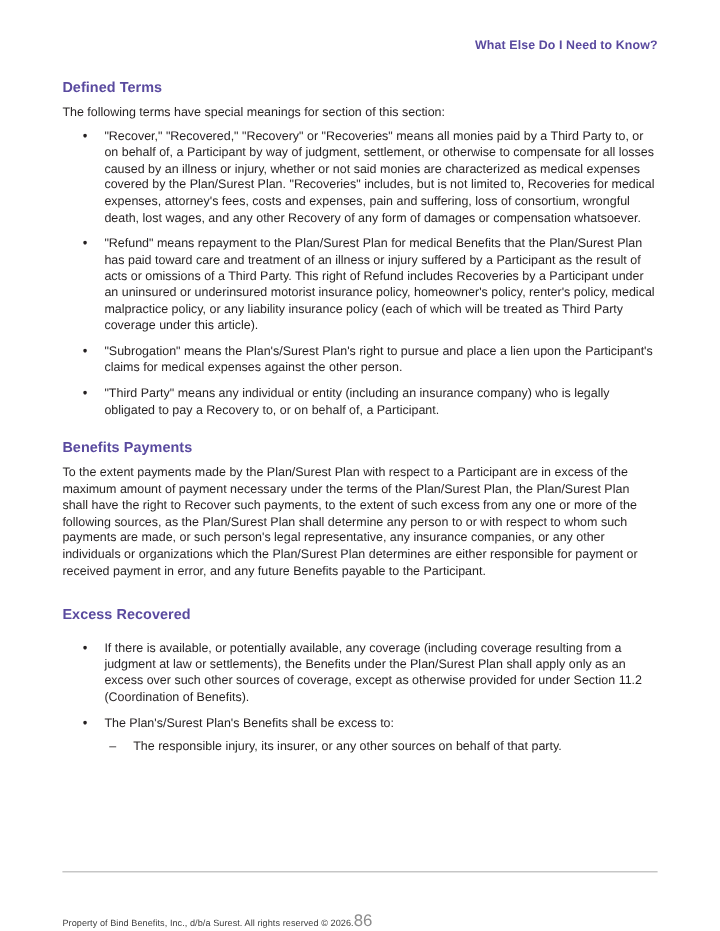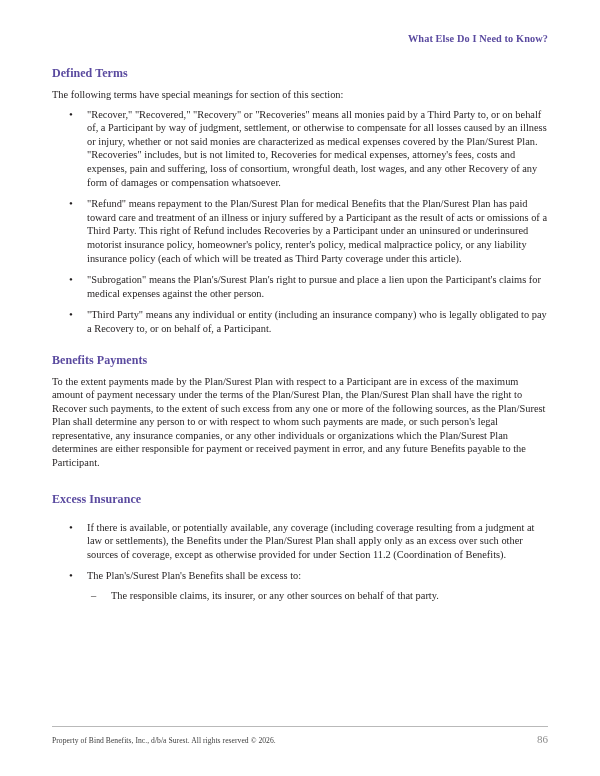--- a/index.html
+++ b/index.html
@@ -14,21 +14,20 @@
     color: #231f20;
     position: relative;
     overflow: hidden;
   }
   .page {
     width: 600px;
     height: 776px;
     box-sizing: border-box;
     padding: 0;
     position: relative;
-    font-family: Liberation Serif, serif;
   }
   
   .running-header {
     position: absolute;
     top: 33px;
     right: 52px;
     font-size: 10.3px;
     font-weight: bold;
     color: #5a4a9f;
     letter-spacing: 0.1px;
@@ -117,31 +116,32 @@
     height: 28px;
   }
   .footer-rule {
     border-top: 1px solid #b9b9b9;
     width: 100%;
     height: 0;
     margin: 0 0 6px 0;
   }
   .footer-row {
     display: flex;
-    justify-content: space-between;
+    justify-content: flex-start;
     align-items: baseline;
   }
   .footer-text {
     font-size: 7.6px;
     color: #3d3d3d;
     letter-spacing: 0.05px;
   }
   .footer-page {
-    font-size: 11px;
+    font-size: 14px;
     color: #8c8c8c;
+    margin-top: 26px;
   }
 </style>
 </head>
 <body>
 
 <div class="page">
 
   <div class="running-header">What Else Do I Need to Know?</div>
 
   <div class="content">
@@ -170,37 +170,37 @@
     </ul>
 
     <div class="block-gap-lg"></div>
 
     <h2 class="section-heading">Benefits Payments</h2>
 
     <p class="body-text">To the extent payments made by the Plan/Surest Plan with respect to a Participant are in excess of the maximum amount of payment necessary under the terms of the Plan/Surest Plan, the Plan/Surest Plan shall have the right to Recover such payments, to the extent of such excess from any one or more of the following sources, as the Plan/Surest Plan shall determine any person to or with respect to whom such payments are made, or such person's legal representative, any insurance companies, or any other individuals or organizations which the Plan/Surest Plan determines are either responsible for payment or received payment in error, and any future Benefits payable to the Participant.</p>
 
     <div class="block-gap-md"></div>
 
-    <h2 class="section-heading">Excess Insurance</h2>
+    <h2 class="section-heading">Excess Recovered</h2>
 
 
     <div class="block-gap-sm"></div>
 
     <ul class="bullets">
       <li>
         <span class="bullet-mark">•</span>
         <span>If there is available, or potentially available, any coverage (including coverage resulting from a judgment at law or settlements), the Benefits under the Plan/Surest Plan shall apply only as an excess over such other sources of coverage, except as otherwise provided for under Section 11.2 (Coordination of Benefits).</span>
       </li>
       <li>
         <span class="bullet-mark">•</span>
         <span>The Plan's/Surest Plan's Benefits shall be excess to:</span>
         <ul class="subbullets">
           <li>
             <span class="dash-mark">–</span>
-            <span>The responsible claims, its insurer, or any other sources on behalf of that party.</span>
+            <span>The responsible injury, its insurer, or any other sources on behalf of that party.</span>
           </li>
         </ul>
       </li>
     </ul>
 
   </div>
 
   <div class="footer">
     <div class="footer-rule"></div>
     <div class="footer-row">

